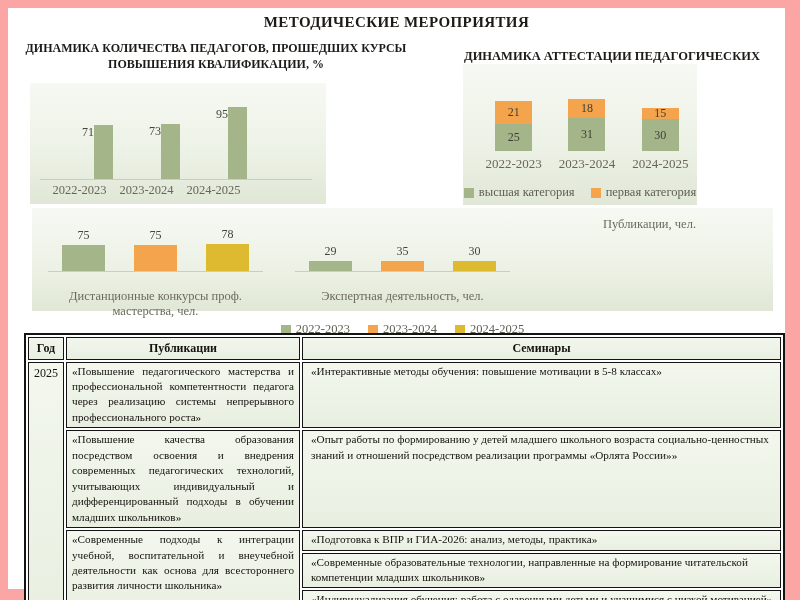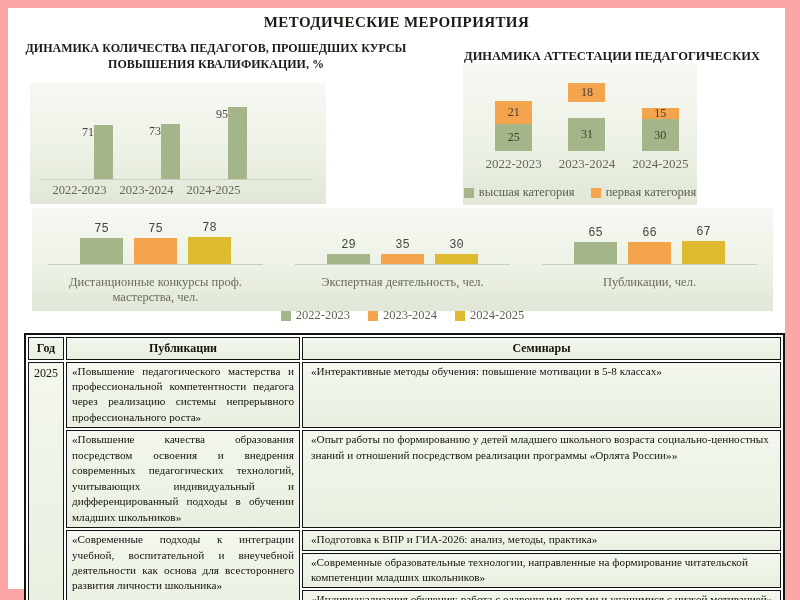--- a/index.html
+++ b/index.html
@@ -36,22 +36,22 @@
   .seg{display:flex;align-items:center;justify-content:center;font-size:12px;color:#3e3e36;}
   .c2-cats{display:flex;padding-left:14px;margin-top:5px;}
   .ccat2{width:83px;text-align:center;font-size:13px;color:#66665a;}
   .legend{display:flex;justify-content:center;gap:16px;margin-top:13px;}
   .litem{display:flex;align-items:center;gap:5px;font-size:12.5px;color:#5f5f52;}
   .swatch{width:10px;height:10px;flex:0 0 10px;}
 
   
   .band-groups{display:flex;min-height:80px;margin-top:4px;}
   .group{flex:1;display:flex;flex-direction:column;}
-  .gbars{height:47px;display:flex;align-items:flex-end;justify-content:center;gap:11px;
-         border-bottom:1px solid #c9cfc0;margin:5px 16px;font-family:Liberation Mono, monospace;}
+  .gbars{height:47px;display:flex;align-items:flex-end;justify-content:center;gap:29px;
+         border-bottom:1px solid #c9cfc0;margin:12px 16px;}
   .bcol3{display:flex;flex-direction:column;align-items:center;justify-content:flex-end;}
   .bar3{width:43px;}
   .glabel{text-align:center;font-size:12.5px;color:#6b6b5e;margin-top:5px;line-height:1.2;
           padding:0 34px;}
   .band-legend{display:flex;justify-content:center;gap:18px;margin-top:3px;}
 
   
   .tbl-wrap{position:absolute;left:16px;top:325px;width:757px;border:2px solid #141414;background:#ffffff;}
   table{width:100%;border-collapse:separate;border-spacing:2px;table-layout:fixed;}
   th,td{border:1px solid #141414;background:linear-gradient(180deg,#f3f7ee 0%,#e8efe0 100%);
@@ -98,21 +98,21 @@
       <div class="c2-stacks" id="c2-stacks">
           <div class="scol">
             <div class="stack">
               <div class="seg" style="height: 23px; background: rgb(244, 164, 76);">21</div>
               <div class="seg" style="height: 27px; background: rgb(165, 181, 138);">25</div>
             </div>
           </div>
           <div class="scol">
             <div class="stack">
               <div class="seg" style="height: 19px; background: rgb(244, 164, 76);">18</div>
-              <div class="seg" style="height: 33px; background: rgb(165, 181, 138); margin-top: 16px;">31</div>
+              <div class="seg" style="height: 33px; background: rgb(165, 181, 138);">31</div>
             </div>
           </div>
           <div class="scol">
             <div class="stack">
               <div class="seg" style="height: 11px; background: rgb(244, 164, 76);">15</div>
               <div class="seg" style="height: 32px; background: rgb(165, 181, 138);">30</div>
             </div>
           </div>
         </div>
       <div class="c2-cats" id="c2-cats">
@@ -162,34 +162,20 @@
                 <div class="bar3" style="height: 10px; background: rgb(244, 164, 76);"></div>
               </div>
               <div class="bcol3">
                 <div class="bnum">30</div>
                 <div class="bar3" style="height: 10px; background: rgb(221, 186, 48);"></div>
               </div>
             </div>
             <div class="glabel">Экспертная деятельность, чел.</div>
           </div>
           <div class="group">
-            <div class="gbars">
-              <div class="bcol3">
-                <div class="bnum">65</div>
-                <div class="bar3" style="height: 22px; background: rgb(165, 181, 138);"></div>
-              </div>
-              <div class="bcol3">
-                <div class="bnum">66</div>
-                <div class="bar3" style="height: 22px; background: rgb(244, 164, 76);"></div>
-              </div>
-              <div class="bcol3">
-                <div class="bnum">67</div>
-                <div class="bar3" style="height: 23px; background: rgb(221, 186, 48);"></div>
-              </div>
-            </div>
             <div class="glabel">Публикации, чел.</div>
           </div>
         </div>
       <div class="band-legend" id="band-legend">
           <div class="litem">
             <div class="swatch" style="background: rgb(165, 181, 138);"></div>
             <span class="">2022-2023</span>
           </div>
           <div class="litem">
             <div class="swatch" style="background: rgb(244, 164, 76);"></div>

